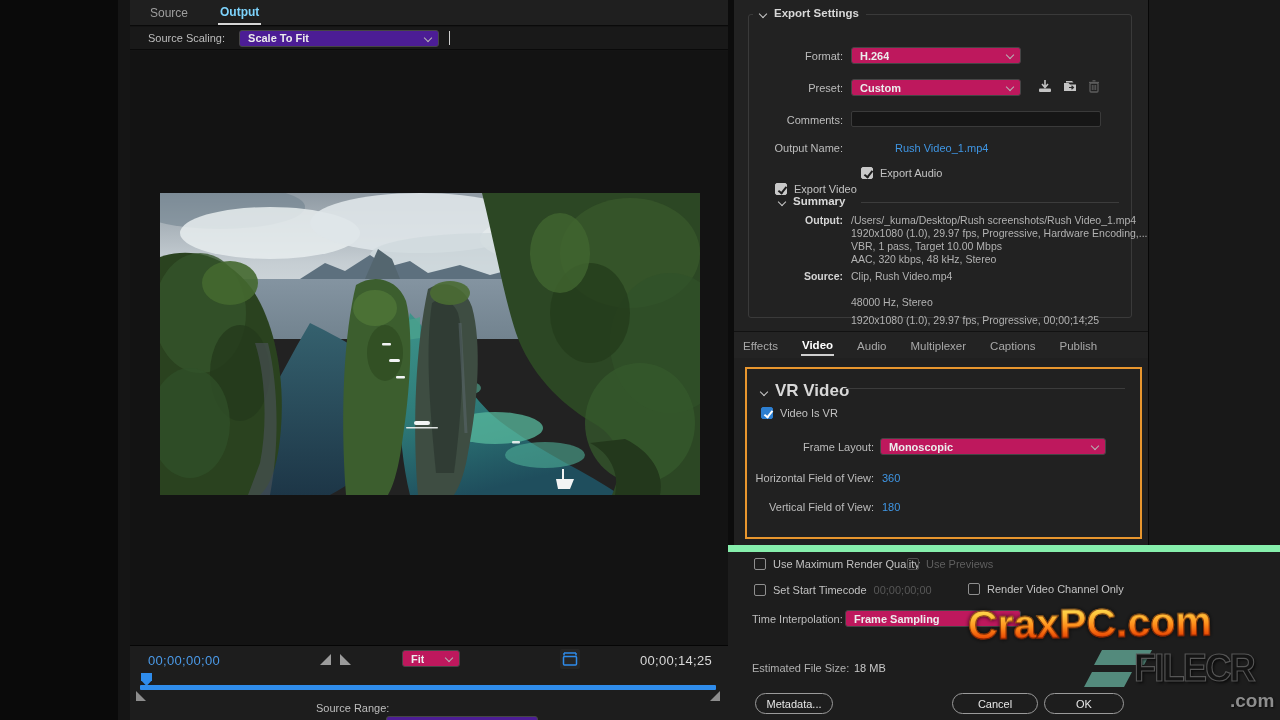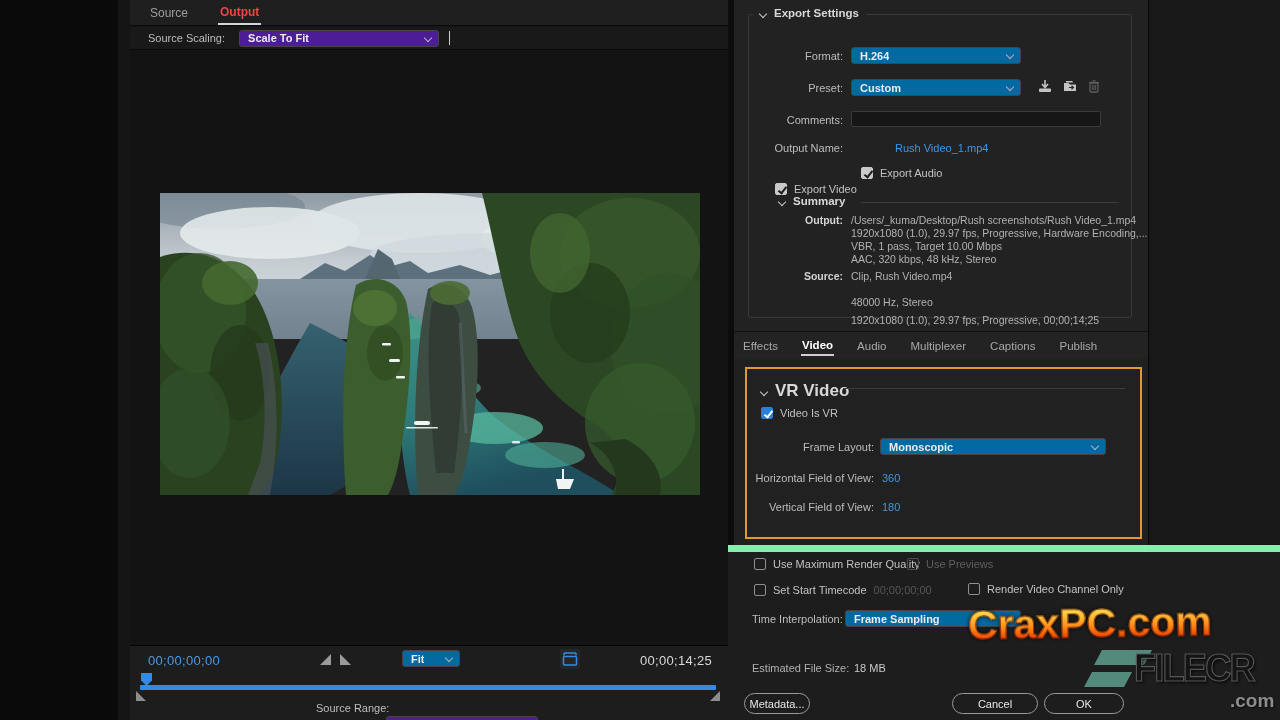--- a/index.html
+++ b/index.html
@@ -9,30 +9,30 @@
   .abs { position:absolute; }
 
   
   .left-gutter { left:0; top:0; width:118px; height:720px; background:#0a0a0a; }
   .left-rail { left:118px; top:0; width:12px; height:720px; background:#151515; }
 
   
   .preview-panel { left:130px; top:0; width:598px; height:720px; background:#141414; }
   .pv-tabs { left:0; top:0; width:100%; height:26px; background:#1f1f1f; border-bottom:1px solid #0a0a0a; display:flex; align-items:center; gap:28px; padding-left:18px; }
   .pv-tab { font-size:12px; color:#9e9e9e; padding:5px 2px 4px; cursor:default; }
-  .pv-tab.active { color:#ef4444; font-weight:bold; border-bottom:2px solid #d6d6d6; }
+  .pv-tab.active { color:#7dd3fc; font-weight:bold; border-bottom:2px solid #d6d6d6; }
   .pv-scaling { left:0; top:27px; width:100%; height:23px; background:#191919; border-bottom:1px solid #0a0a0a; display:flex; align-items:center; }
   .pv-scaling .lbl { font-size:11px; color:#bdbdbd; margin-left:18px; }
   .pv-viewport { left:0; top:51px; width:100%; height:594px; background:#131313; }
   .scene-wrap { left:30px; top:142px; width:540px; height:302px; background:#222; overflow:hidden; }
   .scene-wrap svg { display:block; width:540px; height:302px; }
 
   
   .dd { position:relative; display:flex; align-items:center; background:#4c1d95; border:1px solid #454545; border-radius:3px; height:17px; padding:0 18px 0 8px; }
-  .dd.dark { background:#0369a1; }
+  .dd.dark { background:#be185d; }
   .dd .val { font-size:11px; font-weight:bold; color:#ececec; white-space:nowrap; overflow:hidden; }
   .chev { position:absolute; right:7px; top:4px; width:6px; height:6px; border-right:1.5px solid #b5b5b5; border-bottom:1.5px solid #b5b5b5; transform:rotate(45deg); }
   .caret { width:1px; height:14px; background:#cfcfcf; }
 
   
   .sec-chev { width:6px; height:6px; border-right:1.6px solid #c9c9c9; border-bottom:1.6px solid #c9c9c9; transform:rotate(45deg); margin-top:2px; }
 
   
   .cb { position:relative; width:12px; height:12px; border:1px solid #8f8f8f; border-radius:2px; background:transparent; flex:none; }
   .cb.gray { background:#c9c9c9; border-color:#c9c9c9; }
@@ -350,21 +350,21 @@
 
     <span class="abs" style="left:24px; top:61px; font-size:11px; color:#bdbdbd;">Time Interpolation:</span>
     <div class="dd dark abs" style="left:117px; top:58px; width:176px;">
       <span class="val">Frame Sampling</span>
       <span class="chev"></span>
     </div>
 
     <span class="abs" style="left:24px; top:110px; font-size:11px; color:#b0b0b0;">Estimated File Size:</span>
     <span class="abs" style="left:126px; top:110px; font-size:11px; color:#c9c9c9;">18 MB</span>
 
-    <button class="pill-btn" style="left:16px; top:141px; width:66px;">Metadata...</button>
+    <button class="pill-btn" style="left:27px; top:141px; width:78px;">Metadata...</button>
     <button class="pill-btn" style="left:224px; top:141px; width:86px;">Cancel</button>
     <button class="pill-btn" style="left:316px; top:141px; width:80px;">OK</button>
   </div>
 
   <div class="abs craxpc">CraxPC.com</div>
   <div class="filecr-bar" style="left:1098px; top:650px; width:50px; height:15px;"></div>
   <div class="filecr-bar" style="left:1088px; top:672px; width:40px; height:15px;"></div>
   <div class="abs filecr-txt">FILECR</div>
   <div class="abs filecr-tld">.com</div>
 

